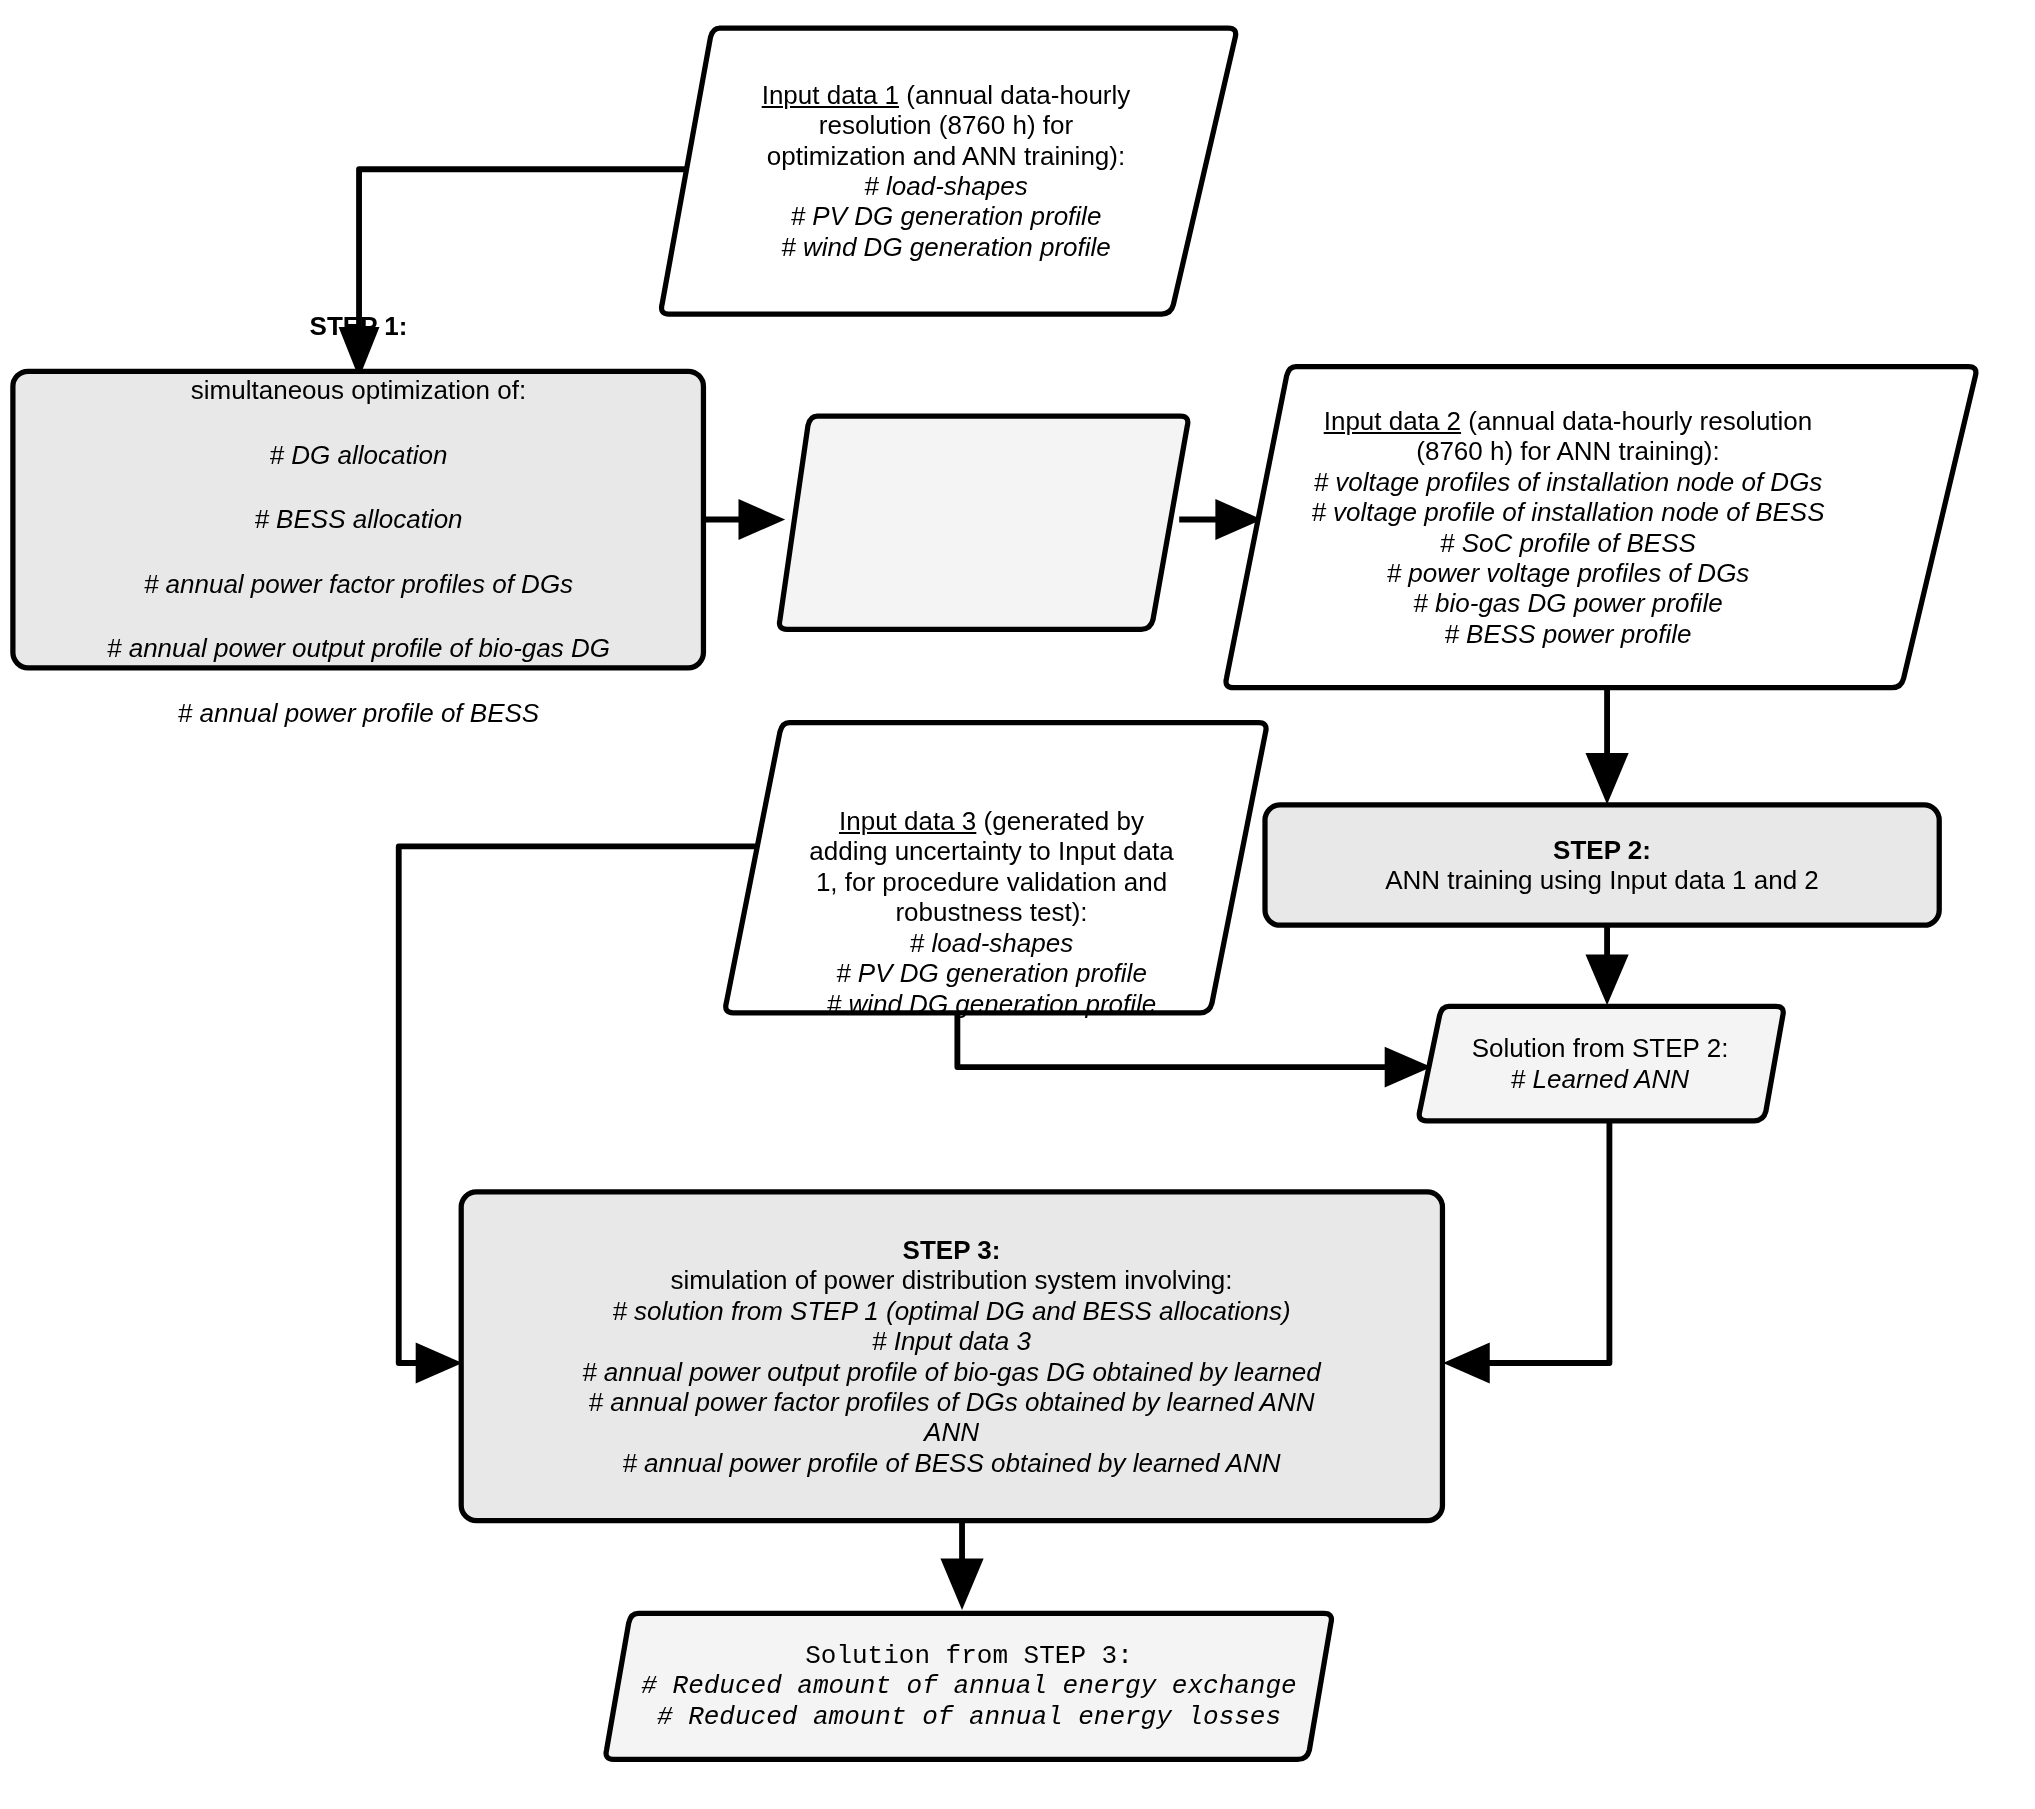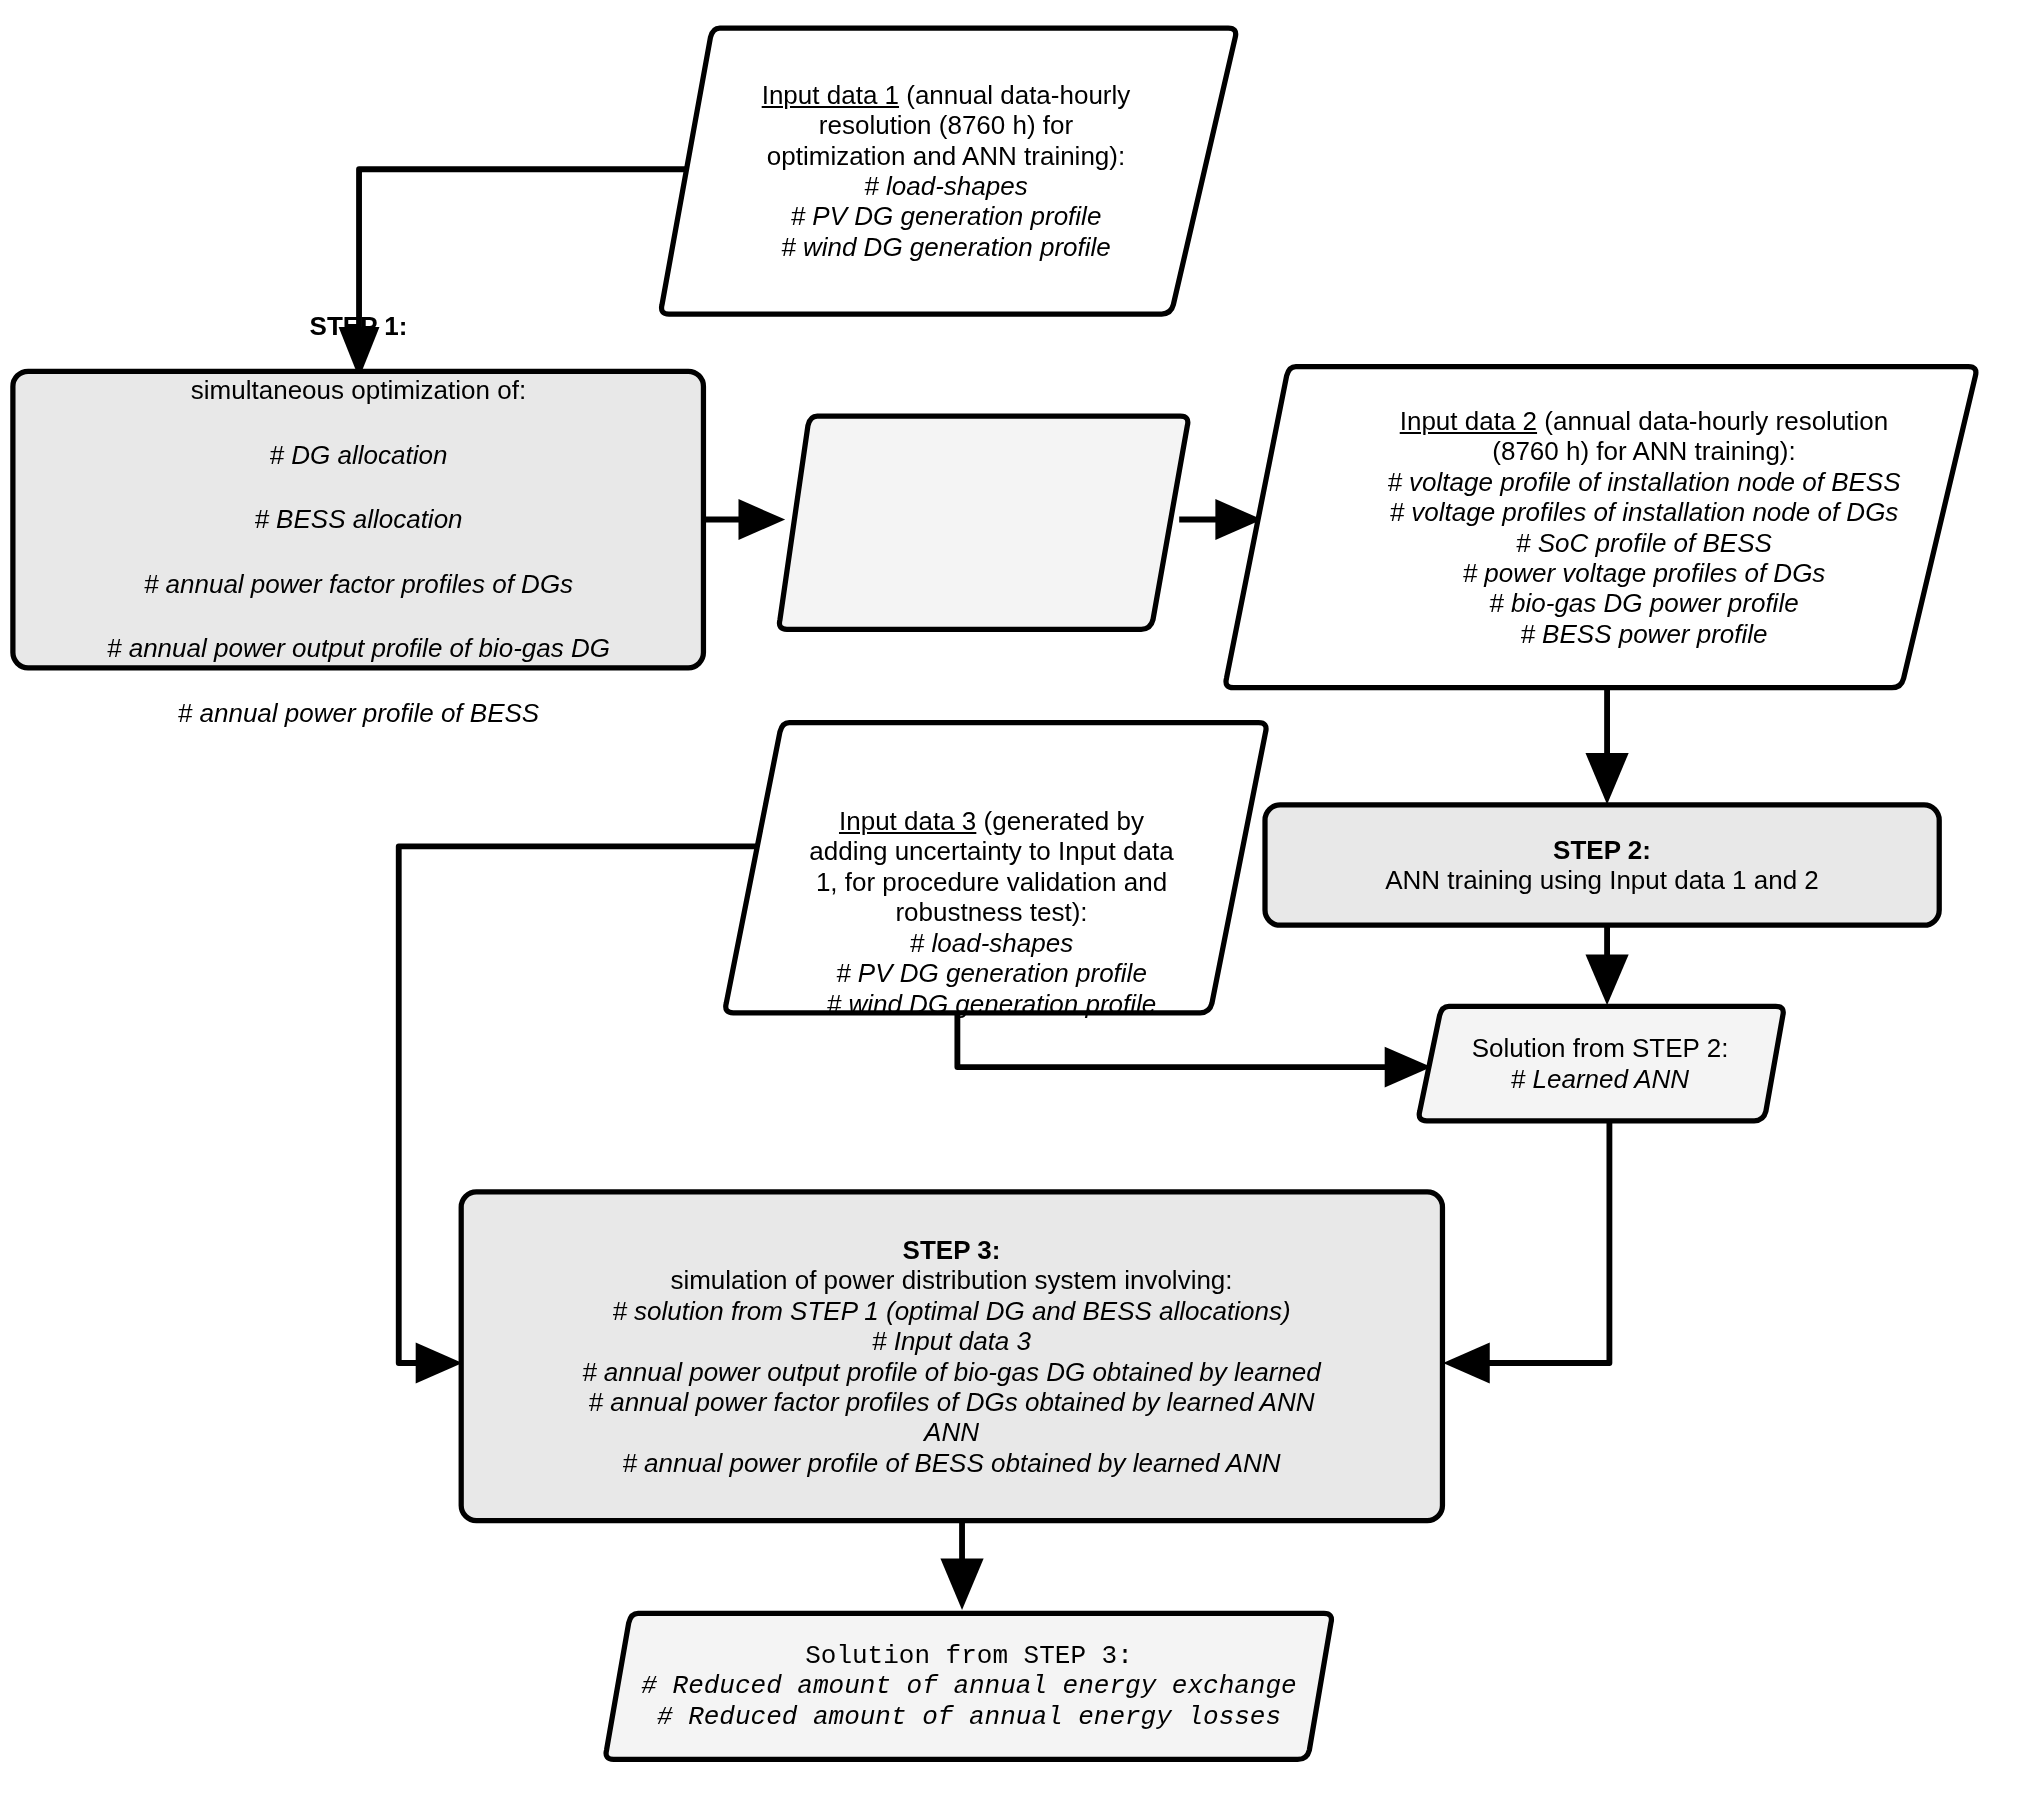--- a/index.html
+++ b/index.html
@@ -142,25 +142,25 @@
     <div class="ln fs-md t-head">STEP 1:</div>
     <div class="ln fs-md">simultaneous optimization of:</div>
     <div class="ln fs-md t-ital"># DG allocation</div>
     <div class="ln fs-md t-ital"># BESS allocation</div>
     <div class="ln fs-md t-ital"># annual power factor profiles of DGs</div>
     <div class="ln fs-md t-ital"># annual power output profile of bio-gas DG</div>
     <div class="ln fs-md t-ital"># annual power profile of BESS</div>
   </div>
 
 
-  <div class="node-text" style="left:1276px; top:367px; width:736px; height:321px;">
+  <div class="node-text" style="left:1200px; top:367px; width:736px; height:321px;">
     <div class="ln fs-md"><span class="t-underline">Input data 2</span><span> (annual data-hourly resolution</span></div>
     <div class="ln fs-md">(8760 h) for ANN training):</div>
+    <div class="ln fs-md t-ital"># voltage profiles of installation node of DGs</div>
     <div class="ln fs-md t-ital"># voltage profile of installation node of BESS</div>
-    <div class="ln fs-md t-ital"># voltage profiles of installation node of DGs</div>
     <div class="ln fs-md t-ital"># SoC profile of BESS</div>
     <div class="ln fs-md t-ital"># power voltage profiles of DGs</div>
     <div class="ln fs-md t-ital"># bio-gas DG power profile</div>
     <div class="ln fs-md t-ital"># BESS power profile</div>
   </div>
 
   <div class="node-text" style="left:729px; top:768px; width:525px; height:289px;">
     <div class="ln fs-md"><span class="t-underline">Input data 3</span><span> (generated by</span></div>
     <div class="ln fs-md">adding uncertainty to Input data</div>
     <div class="ln fs-md">1, for procedure validation and</div>

